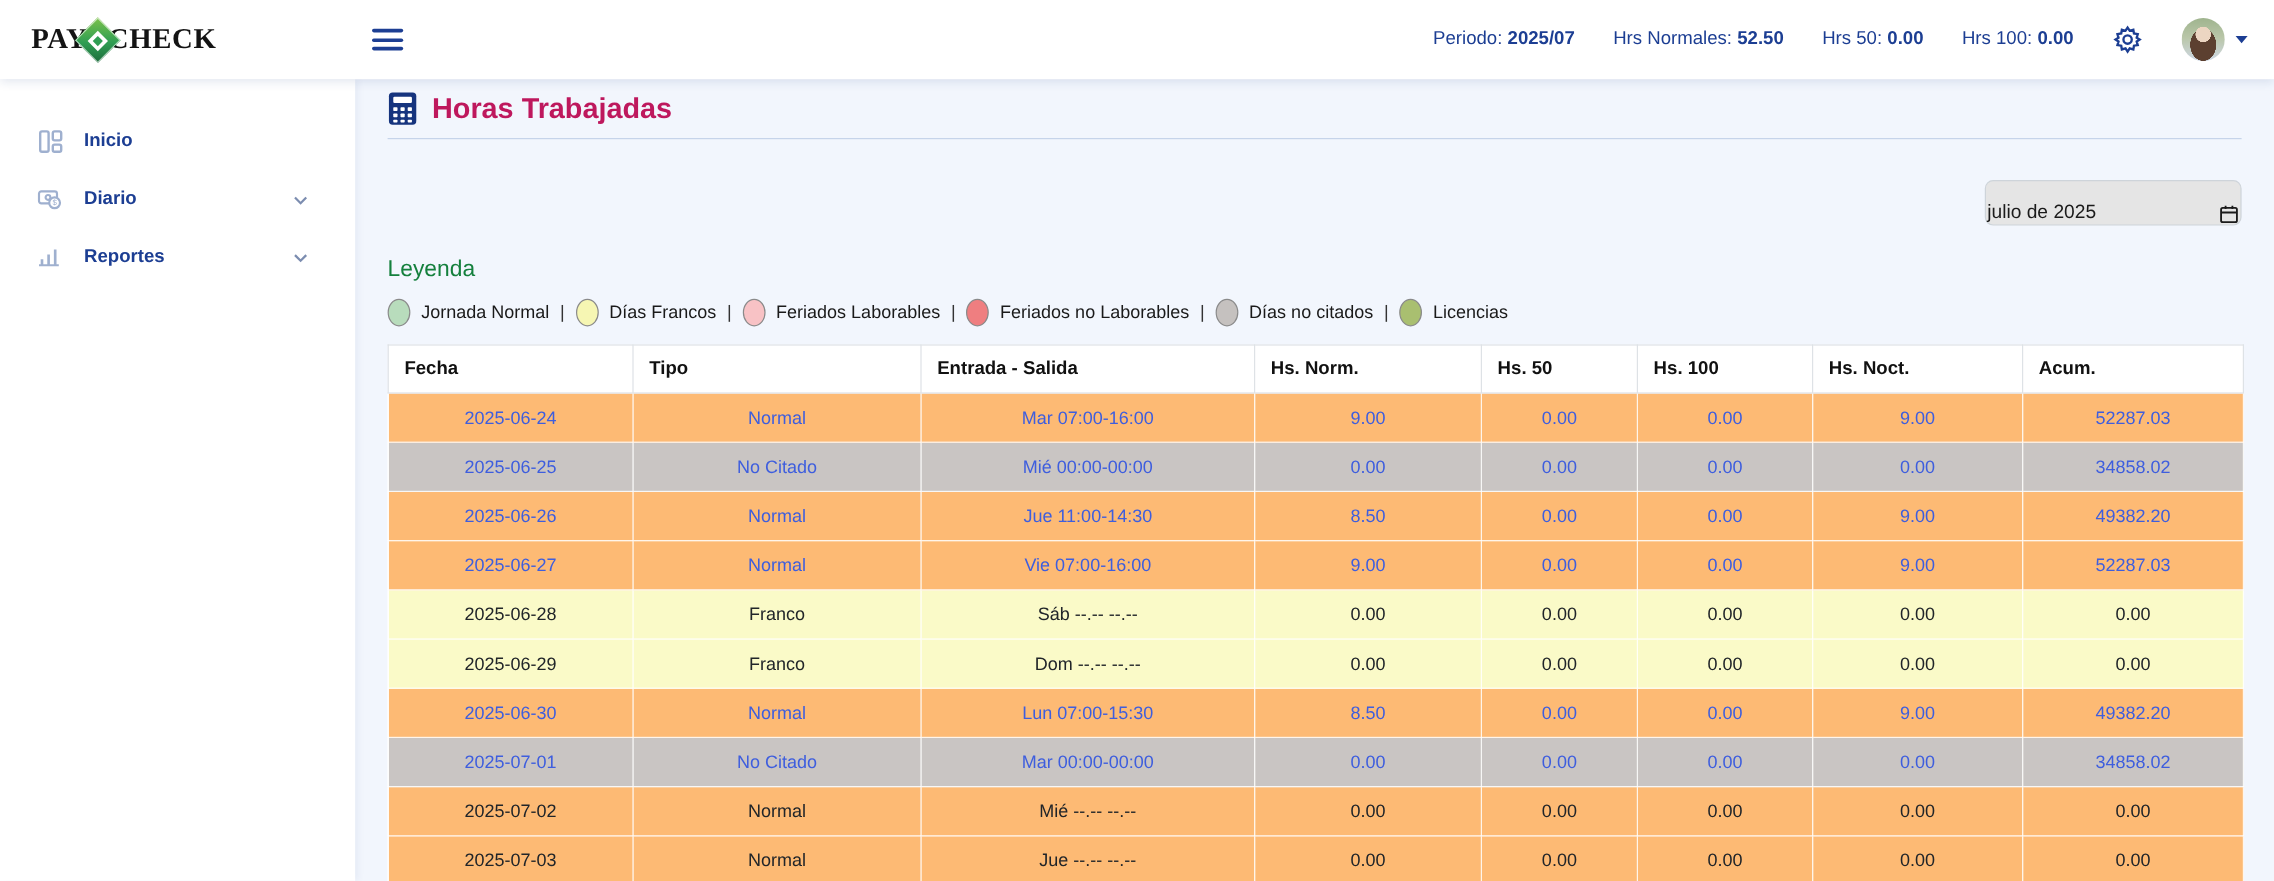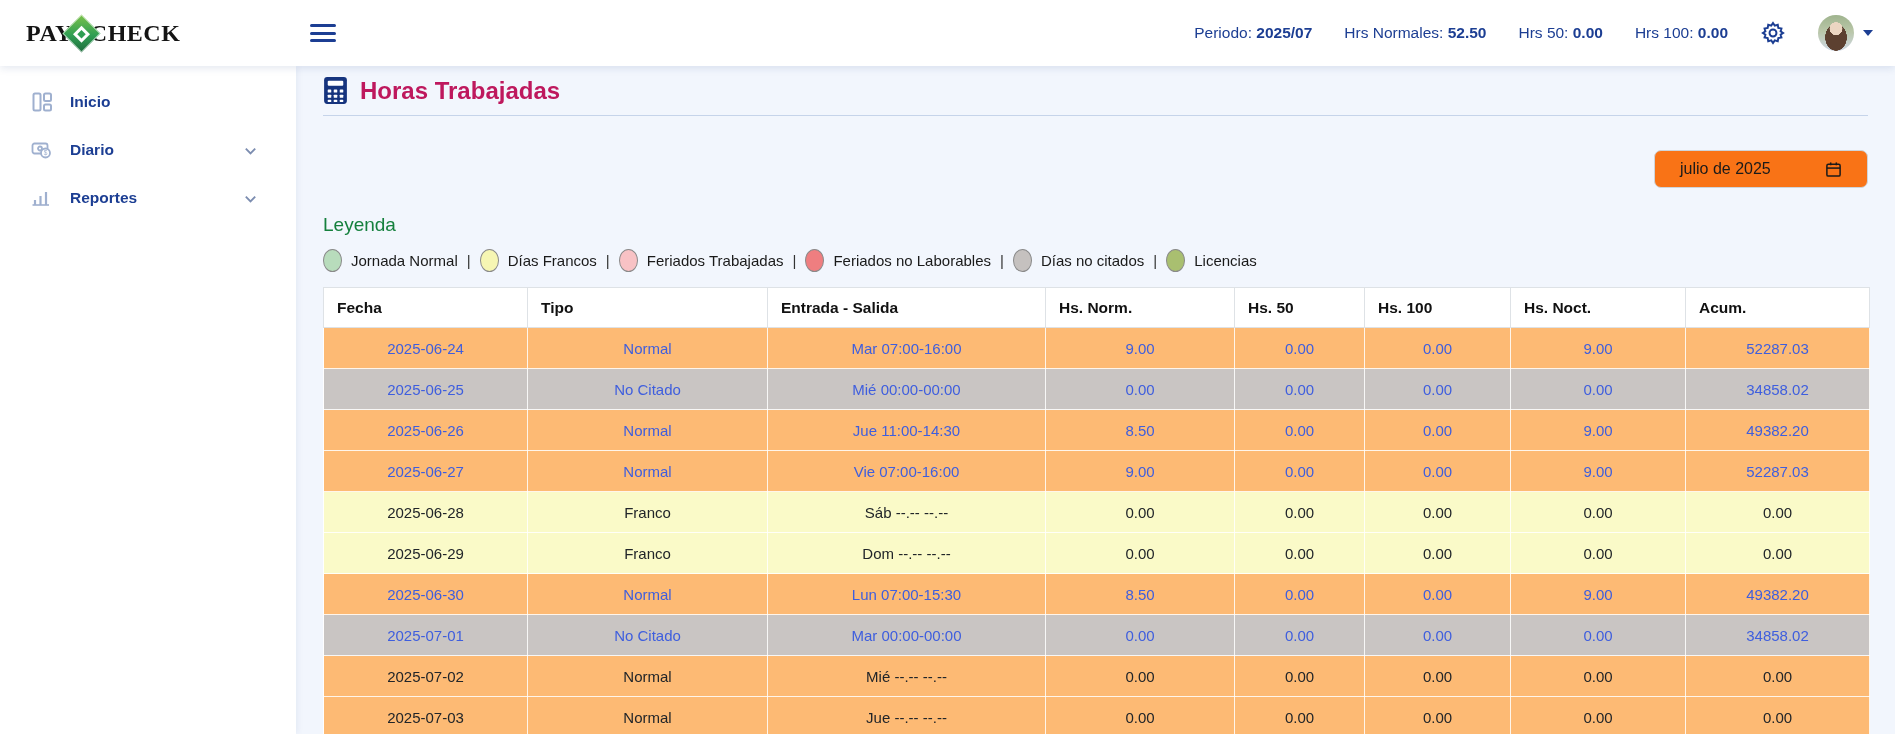--- a/index.html
+++ b/index.html
@@ -31,34 +31,34 @@
   .avatar { width:36px; height:36px; border-radius:50%; overflow:hidden;
     background:
       radial-gradient(circle at 50% 38%, #ecd6c2 0 22%, rgba(236,214,194,0) 23%),
       radial-gradient(ellipse at 50% 62%, #5c4030 0 42%, rgba(92,64,48,0) 43%),
       linear-gradient(180deg,#9fb48e 0%,#b9c6a8 45%,#cfd8e4 100%);
   }
   .caret-down { width:0; height:0; border-left:5px solid transparent; border-right:5px solid transparent; border-top:6px solid #1c3e93; }
   
   .sidebar {
     position:absolute; top:66px; left:0; bottom:0; width:296px; background:#fff;
-    box-shadow:2px 0 6px rgba(25,55,120,.06); z-index:4; padding-top:12px;
+    box-shadow:2px 0 6px rgba(25,55,120,.06); z-index:4; padding-top:28px;
   }
   .side-item { height:48px; display:flex; align-items:center; padding:0 38px 0 30px; cursor:pointer; }
   .side-item .s-icon { width:24px; height:24px; margin-right:16px; flex:0 0 auto; display:flex; }
   .side-item .s-label { font-size:15.5px; font-weight:bold; color:#1c3e93; }
   .side-item .s-chevron { margin-left:auto; display:flex; }
   
   .main { position:absolute; top:66px; left:296px; right:0; bottom:0; padding:0 27px; }
   .title-row { display:flex; align-items:center; gap:12px; margin-top:10px; padding-bottom:10px; border-bottom:1px solid #c6d4ea; }
   .title-row h1 { font-size:24px; font-weight:bold; color:#be185d; }
   .calc-icon { display:flex; }
   .picker-row { display:flex; justify-content:flex-end; margin-top:34px; }
-  .month-picker { width:214px; height:38px; background:#f97316; border:1px solid #ced4da; border-radius:7px;
-    display:flex; align-items:center; padding:0 25px; cursor:pointer; }
+  .month-picker { width:214px; height:38px; background:#e5e5e5; border:1px solid #ced4da; border-radius:7px;
+    display:flex; align-items:flex-end; padding:0 1px; cursor:pointer; }
   .month-picker .mp-value { font-size:16px; color:#1a1a1a; }
   .month-picker .mp-icon { margin-left:auto; display:flex; }
   .legend-title { margin-top:26px; font-size:19px; color:#15803d; }
   .legend-items { margin-top:13px; display:flex; align-items:center; font-size:15px; color:#1a1a1a; }
   .legend-item { display:flex; align-items:center; white-space:nowrap; }
   .swatch { width:19px; height:23px; border-radius:50%; border:1px solid #8a8a8a; margin-right:9px; flex:0 0 auto; }
   .legend-sep { margin:0 9px; color:#333; }
   
   table { margin-top:15px; width:100%; border-collapse:collapse; table-layout:fixed; background:#fff; }
   thead th { background:#fff; border:1px solid #dee2e6; text-align:left; font-size:15.5px; font-weight:bold; color:#111;
@@ -199,21 +199,21 @@
       <span>Jornada Normal</span>
     </span>
     <span class="legend-sep">|</span>
     <span class="legend-item">
       <span class="swatch" style="background: rgb(246, 246, 179);"></span>
       <span>Días Francos</span>
     </span>
     <span class="legend-sep">|</span>
     <span class="legend-item">
       <span class="swatch" style="background: rgb(248, 194, 197);"></span>
-      <span>Feriados Trabajadas</span>
+      <span>Feriados Laborables</span>
     </span>
     <span class="legend-sep">|</span>
     <span class="legend-item">
       <span class="swatch" style="background: rgb(239, 126, 128);"></span>
       <span>Feriados no Laborables</span>
     </span>
     <span class="legend-sep">|</span>
     <span class="legend-item">
       <span class="swatch" style="background: rgb(197, 193, 191);"></span>
       <span>Días no citados</span>

